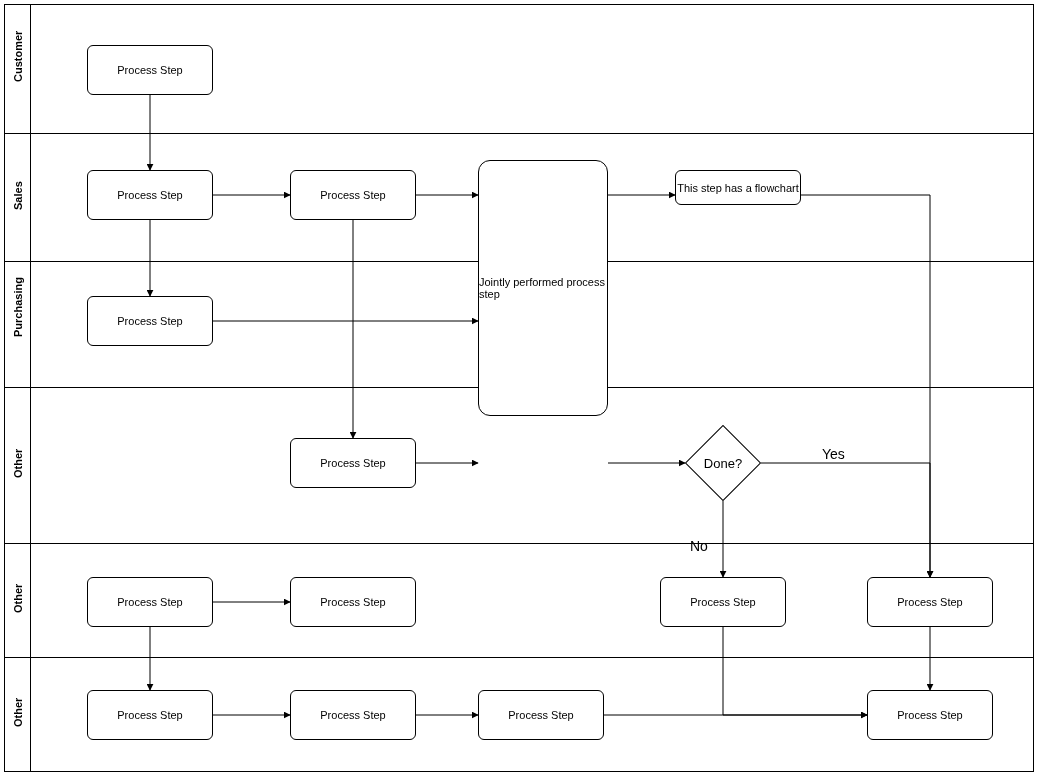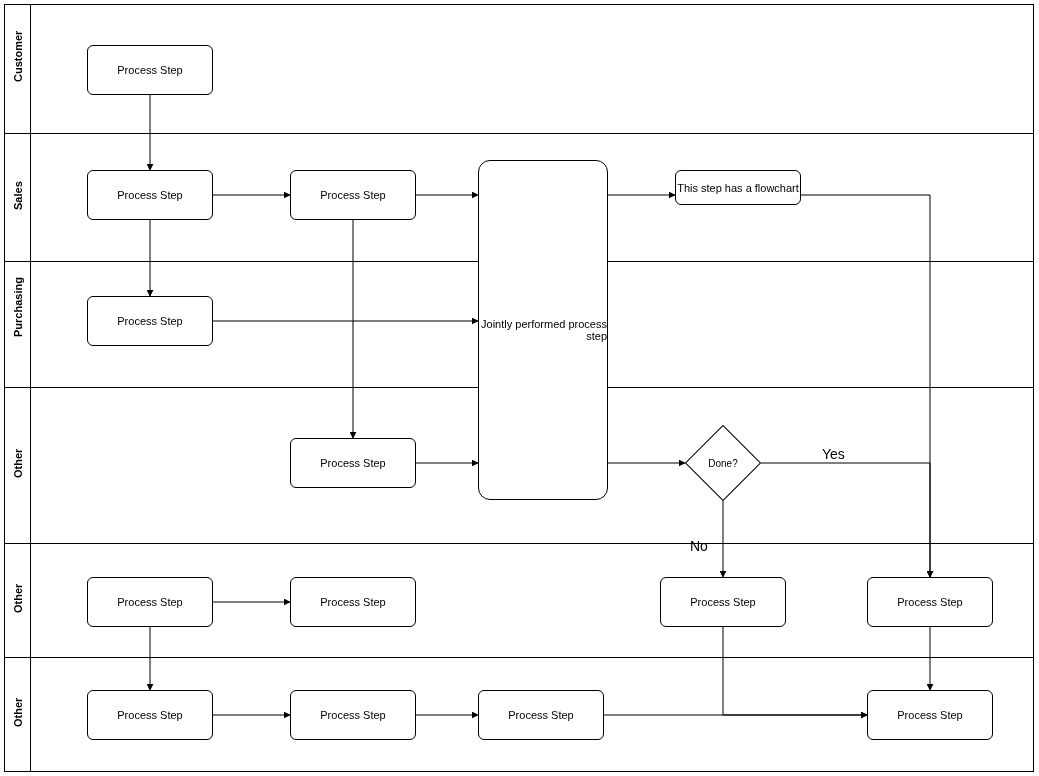--- a/index.html
+++ b/index.html
@@ -54,41 +54,41 @@
   }
   .node {
     position: absolute;
     border: 1px solid #000;
     border-radius: 6px;
     background: #ffffff;
     box-sizing: border-box;
     display: flex;
     align-items: center;
     justify-content: center;
-    text-align: right;
+    text-align: left;
     font-size: 11px;
   }
   .decision {
     position: absolute;
     box-sizing: border-box;
   }
   .decision .diamond {
     position: absolute;
     left: 0; top: 0; right: 0; bottom: 0;
     transform: rotate(45deg);
     border: 1px solid #000;
     background: #ffffff;
   }
   .decision .dlabel {
     position: absolute;
     left: 0; top: 0; right: 0; bottom: 0;
     display: flex;
     align-items: center;
     justify-content: center;
-    font-size: 10px;
+    font-size: 13px;
     text-align: center;
     padding: 12px;
   }
   svg.edges {
     position: absolute;
     left: 0;
     top: 0;
     width: 1039px;
     height: 776px;
     pointer-events: none;
@@ -171,21 +171,21 @@
   </svg>
 
   <div class="node" style="left:87px; top:45px; width:126px; height:50px">Process Step</div>
 
   <div class="node" style="left:87px; top:170px; width:126px; height:50px">Process Step</div>
   <div class="node" style="left:290px; top:170px; width:126px; height:50px">Process Step</div>
   <div class="node" style="left:675px; top:170px; width:126px; height:35px">This step has a flowchart</div>
 
   <div class="node" style="left:87px; top:296px; width:126px; height:50px">Process Step</div>
 
-  <div class="node" style="left:478px; top:160px; width:130px; height:340px; border-radius:12px">Jointly performed process step</div>
+  <div class="node" style="left:478px; top:160px; width:130px; height:256px; border-radius:12px">Jointly performed process step</div>
 
   <div class="node" style="left:290px; top:438px; width:126px; height:50px">Process Step</div>
 
   <div class="decision" style="left:696px; top:436px; width:54px; height:54px">
     <div class="diamond"></div>
     <div class="dlabel">Done?</div>
   </div>
 
   <div class="node" style="left:87px; top:577px; width:126px; height:50px">Process Step</div>
   <div class="node" style="left:290px; top:577px; width:126px; height:50px">Process Step</div>

